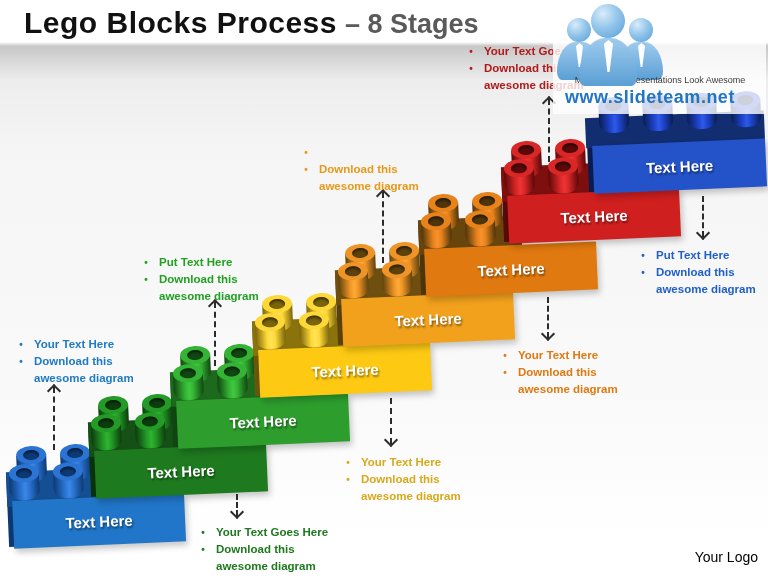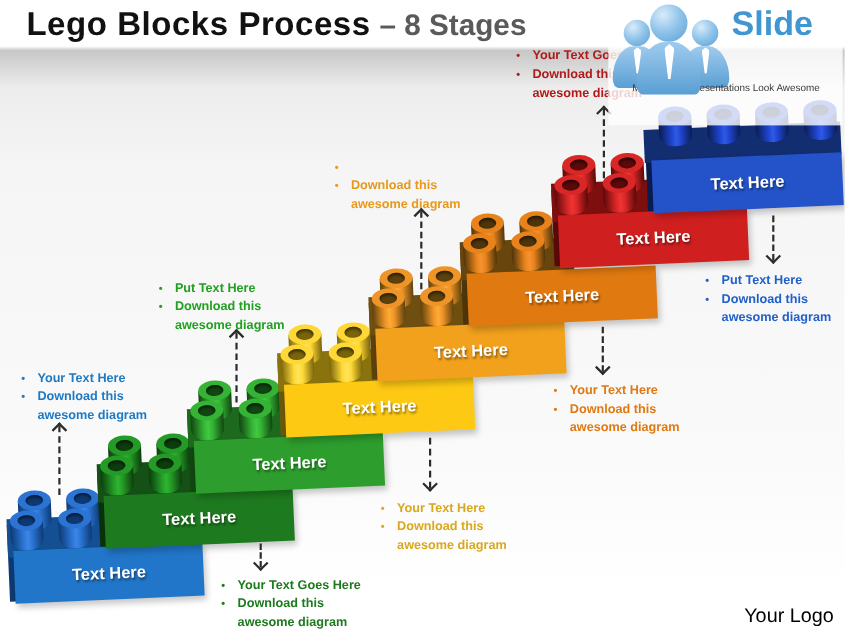--- a/index.html
+++ b/index.html
@@ -91,21 +91,21 @@
   .p-left .phead,.p-right .phead{left:12px;top:4px;width:24px;height:24px;}
   .p-left .pbody,.p-right .pbody{left:2px;top:28px;width:44px;height:38px;}
   .p-left .ptie,.p-right .ptie{left:21px;top:29px;width:7px;height:24px;}
   .p-center .phead{left:14px;top:0;width:34px;height:34px;}
   .p-center .pbody{left:2px;top:34px;width:58px;height:48px;}
   .p-center .ptie{left:27px;top:36px;width:9px;height:32px;}
 
   
   .download{position:absolute;left:8px;top:541px;z-index:45;font-size:31px;
     font-weight:400;color:#141414;letter-spacing:-1px;white-space:nowrap;}
-  .your-logo{position:absolute;right:10px;top:549px;z-index:45;font-size:18px;
+  .your-logo{position:absolute;right:10px;top:549px;z-index:45;font-size:14px;
     font-weight:500;color:#000;}
 </style>
 </head>
 <body>
 
 <div id="slide">
 
   <div class="title">
     <span class="t-main">Lego Blocks Process</span><span class="t-sub">– 8 Stages</span>
   </div>
@@ -343,19 +343,19 @@
     <div class="person p-right">
       <i class="phead"></i>
       <i class="pbody"></i>
       <i class="ptie"></i>
     </div>
     <div class="person p-center">
       <i class="phead"></i>
       <i class="pbody"></i>
       <i class="ptie"></i>
     </div>
-    <div class="lg-word1" style="color:#3F96D2">Slide</div>
     <div class="lg-tag">Making Your Presentations Look Awesome</div>
+    <div class="lg-url" style="color:#2175C4">www.slideteam.net</div>
   </div>
 
   <div class="your-logo">Your Logo</div>
 
 </div>
 
 </body></html>

